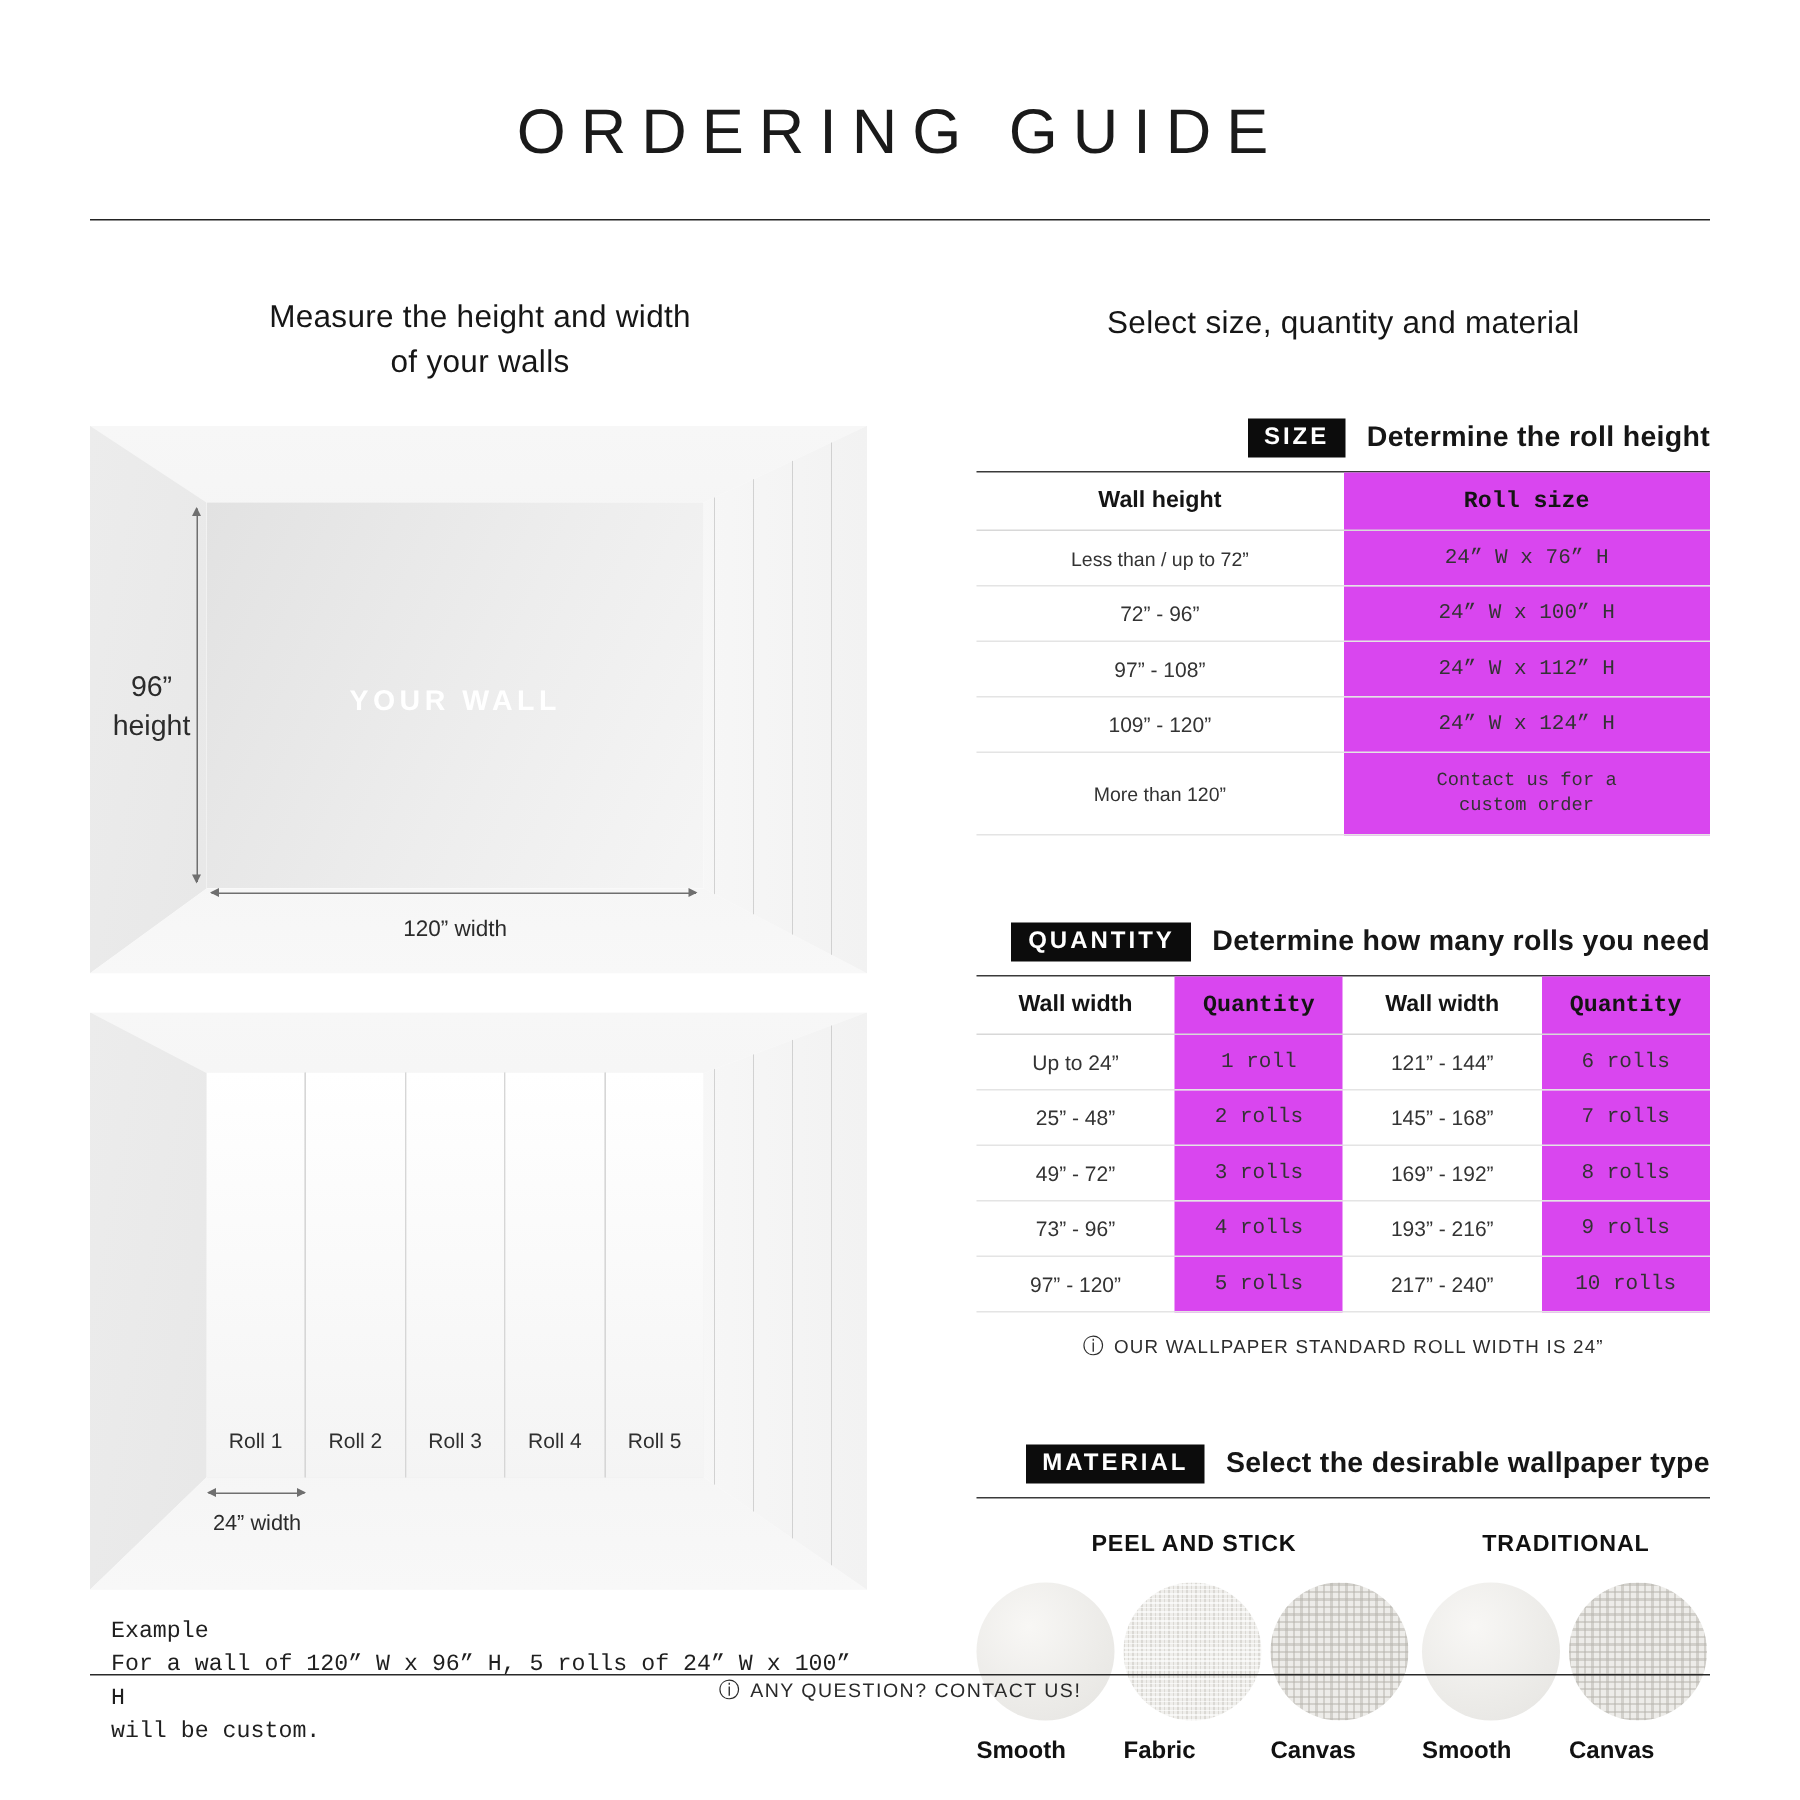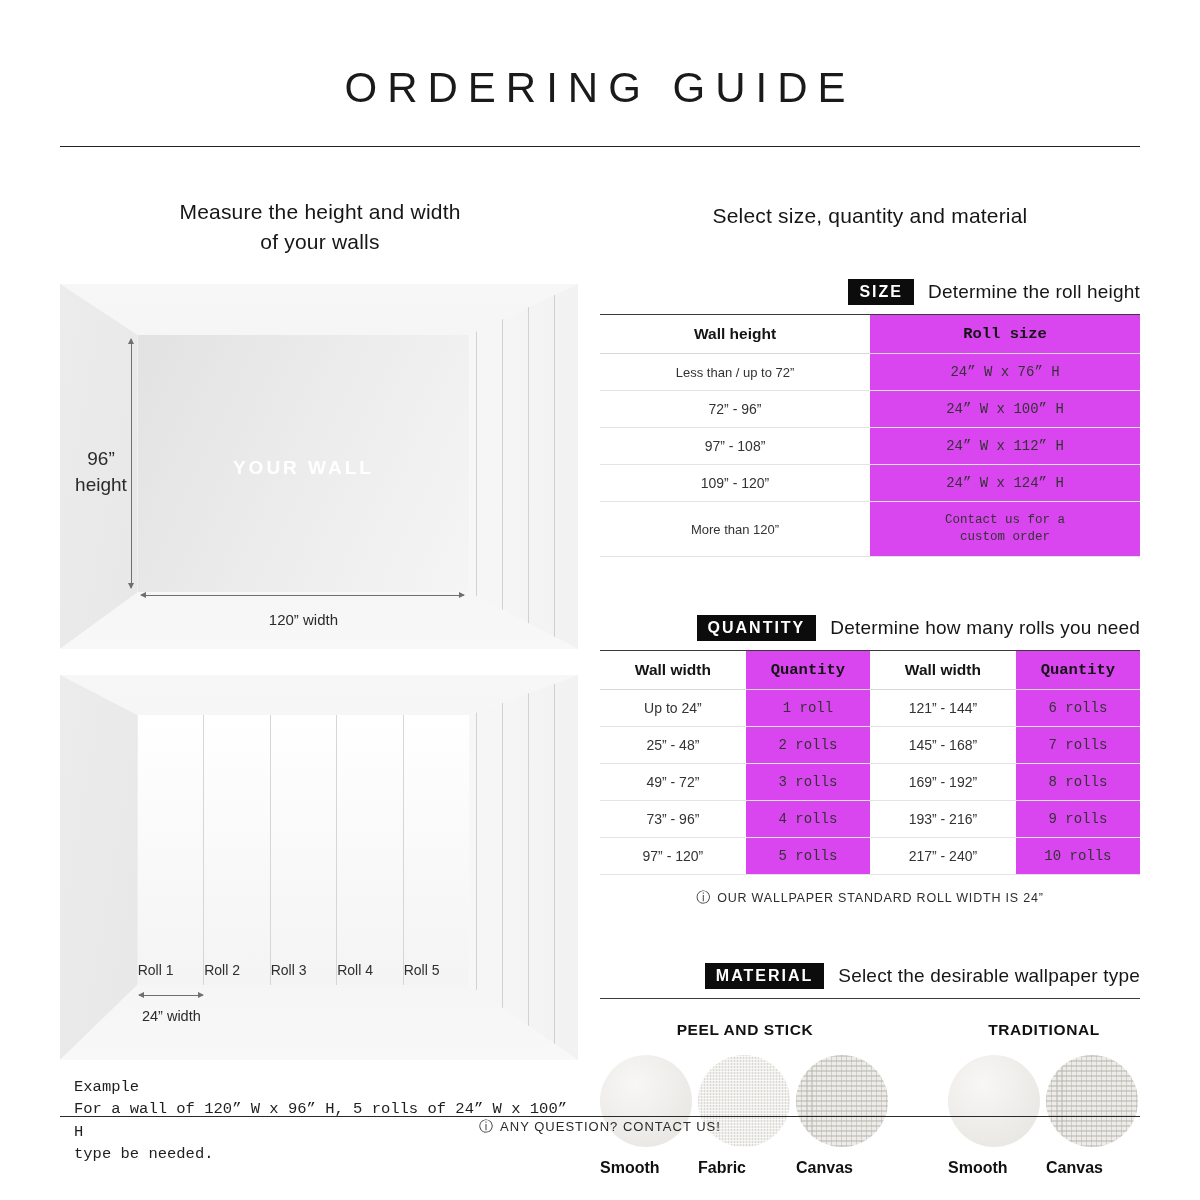--- a/index.html
+++ b/index.html
@@ -5,21 +5,21 @@
   * { box-sizing: border-box; }
   html,body { margin:0; padding:0; }
   body {
     width:1200px; height:1200px; position:relative; overflow:hidden;
     background:#ffffff; color:#1c1c1c;
     font-family:"Liberation Sans", sans-serif;
   }
   h1.title { margin:0; padding-top:64px; text-align:center; font-size:42px;
     font-weight:500; letter-spacing:10px; color:#1a1a1a; }
   .rule { height:1px; background:#232323; margin:34px 60px 0; }
-  .columns { display:flex; gap:20px; padding:0 60px; margin-top:40px; }
+  .columns { display:flex; gap:71px; padding:0 60px; margin-top:40px; }
   .col-left { flex:0 0 520px; width:520px; }
   .col-right { flex:1; min-width:0; }
   h2.sub { margin:10px 0 26px; text-align:center; font-size:21px; font-weight:500;
     line-height:1.45; letter-spacing:.2px; color:#161616; }
   .col-right h2.sub { margin:14px 0 48px; }
 
   
   .room { position:relative; width:518px; background:#fcfcfc; overflow:hidden; }
   .room1 { height:365px; margin-bottom:26px; }
   .room2 { height:385px; }
@@ -35,21 +35,21 @@
   .room2 .ceiling { clip-path:polygon(0 0,100% 0,79% 10.5%,15% 10.5%); background:linear-gradient(180deg,#f7f7f7,#ededed); }
   .room2 .left-wall { clip-path:polygon(0 0,15% 10.5%,15% 80.5%,0 100%); background:linear-gradient(100deg,#ececec,#dadada); }
   .room2 .floor { clip-path:polygon(0 100%,15% 80.5%,79% 80.5%,100% 100%); background:linear-gradient(180deg,#ececec,#f8f8f8); }
   .room2 .back-wall { position:absolute; left:15%; top:10.5%; width:64%; height:70%; background:#eaeaea; }
   .room2 .window-wall { clip-path:polygon(79% 10.5%,100% 0,100% 100%,79% 80.5%);
     background:repeating-linear-gradient(90deg,rgba(180,180,180,.55) 0 1px,rgba(255,255,255,0) 1px 26px),
                linear-gradient(90deg,#eaeaea,#fbfbfb 60%,#f2f2f2); }
   .panels { position:absolute; left:15%; top:10.5%; width:64%; height:70%; display:flex; }
   .panel { flex:1; position:relative; background:linear-gradient(180deg,#ffffff,#f4f4f4); border-right:1px solid #d6d6d6; }
   .panel:last-child { border-right:none; }
-  .panel-label { position:absolute; left:0; right:0; bottom:7px; font-size:14px; color:#2f2f2f; }
+  .panel-label { position:absolute; left:0; right:0; bottom:17px; text-align:center; font-size:14px; color:#2f2f2f; }
 
   .measure { position:absolute; background:#6f6f6f; }
   .measure.v { width:1px; }
   .measure.h { height:1px; }
   .measure.v::before { content:""; position:absolute; top:-1px; left:-3px;
     border-left:3px solid transparent; border-right:3px solid transparent; border-bottom:6px solid #6f6f6f; }
   .measure.v::after { content:""; position:absolute; bottom:-1px; left:-3px;
     border-left:3px solid transparent; border-right:3px solid transparent; border-top:6px solid #6f6f6f; }
   .measure.h::before { content:""; position:absolute; left:-1px; top:-3px;
     border-top:3px solid transparent; border-bottom:3px solid transparent; border-right:6px solid #6f6f6f; }
@@ -64,21 +64,21 @@
   .your-wall { position:absolute; left:15%; width:64%; top:47.5%; text-align:center;
     color:#ffffff; font-weight:700; font-size:19px; letter-spacing:3px; }
   .width-label1 { position:absolute; left:15%; width:64%; top:89.5%; text-align:center; font-size:15px; color:#2b2b2b; }
   .width-label2 { position:absolute; left:12.5%; width:18%; top:86.5%; text-align:center; font-size:14.5px; color:#2b2b2b; }
 
   .example { margin-top:16px; padding-left:14px; font-size:15.5px; line-height:1.45; color:#1f1f1f;font-family:Liberation Mono, monospace; }
 
   
   .sec-head { display:flex; align-items:center; gap:14px; border-bottom:1px solid #3a3a3a; padding-bottom:9px;justify-content:flex-end; }
   .badge { background:#0c0c0c; color:#ffffff; font-weight:700; font-size:16px; letter-spacing:2px; padding:4px 11px; }
-  .sec-sub { font-size:19px; font-weight:400; color:#161616; letter-spacing:.2px; }
+  .sec-sub { font-size:19px; font-weight:700; color:#161616; letter-spacing:.2px; }
   #quantity-section { margin-top:58px; }
   #material-section { margin-top:56px; }
 
   table { width:100%; border-collapse:collapse; table-layout:fixed; }
   th { font-size:15.5px; font-weight:700; padding:10px 6px; text-align:center; color:#141414; }
   td { font-size:14px; padding:10px 6px; text-align:center; color:#333333; }
   tbody tr, thead tr { border-bottom:1px solid #e4e4e4; }
   thead tr { border-bottom-color:#d8d8d8; }
   .shade { background:#d946ef;font-family:Liberation Mono, monospace; }
   td.small { font-size:13px; }
@@ -159,21 +159,21 @@
             <div class="panel-label">Roll 5</div>
           </div>
         </div>
         <div class="measure h hline"></div>
         <div class="width-label2">24” width</div>
       </div>
 
       <div class="example">
         <div>Example</div>
         <div>For a wall of 120” W x 96” H, 5 rolls of 24” W x 100” H</div>
-        <div>type be needed.</div>
+        <div>will be custom.</div>
       </div>
     </div>
 
     <div class="col-right">
       <h2 class="sub">Select size, quantity and material</h2>
 
       <section id="size-section">
         <div class="sec-head">
           <span class="badge">SIZE</span>
           <span class="sec-sub">Determine the roll height</span>

